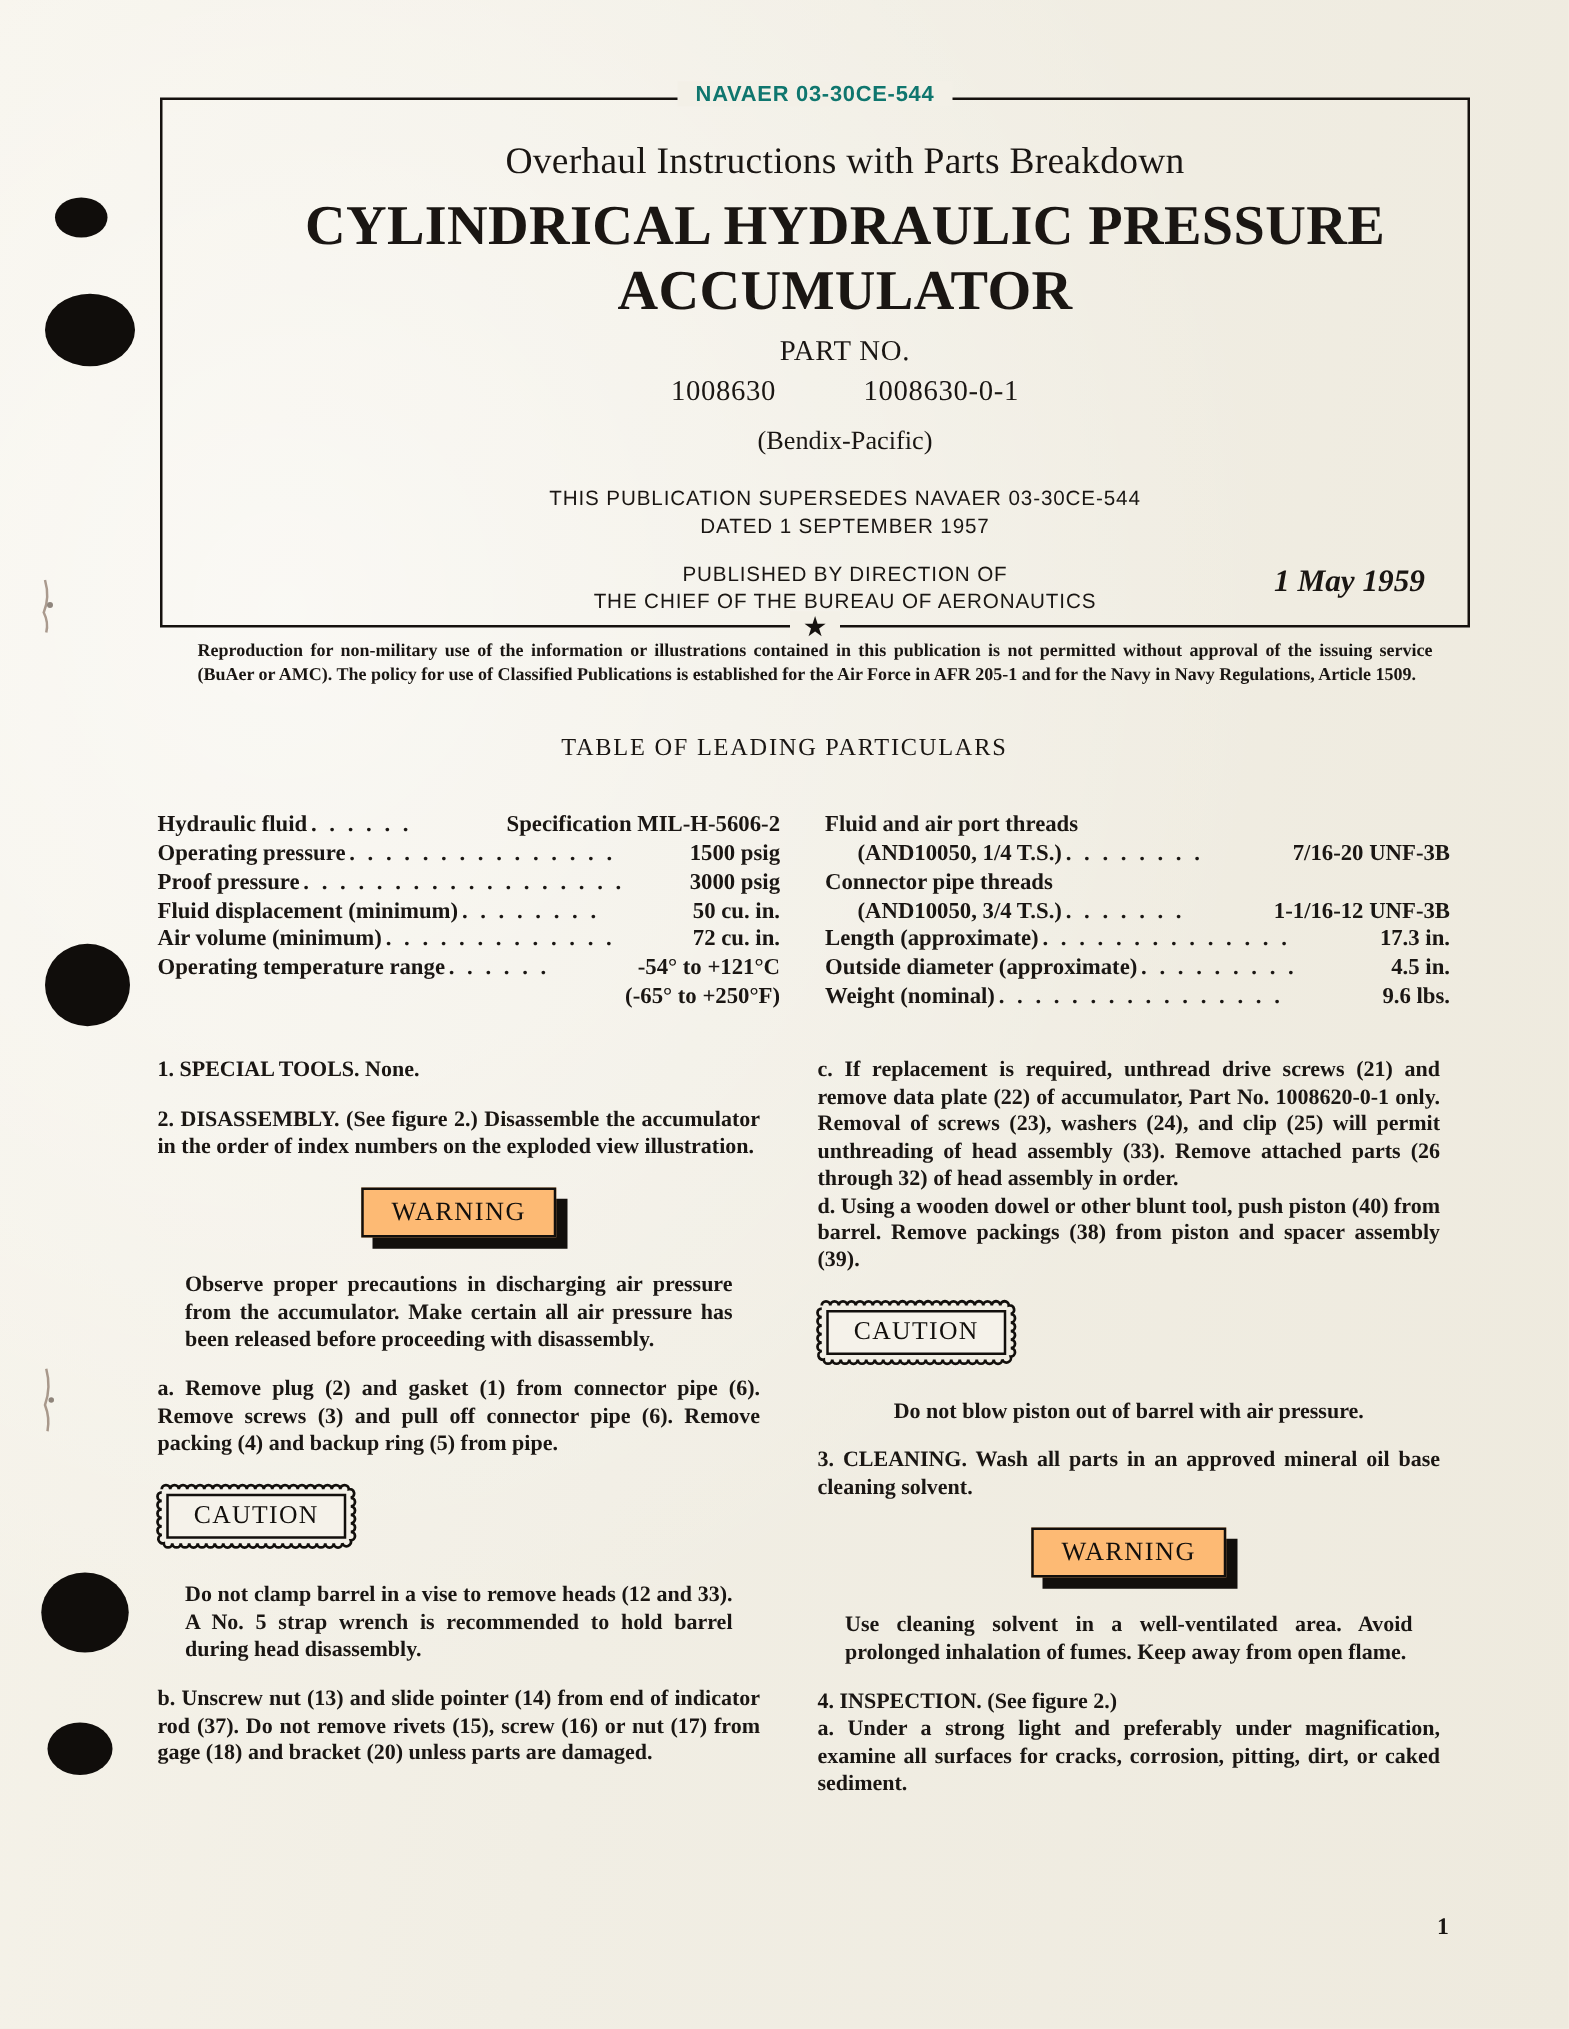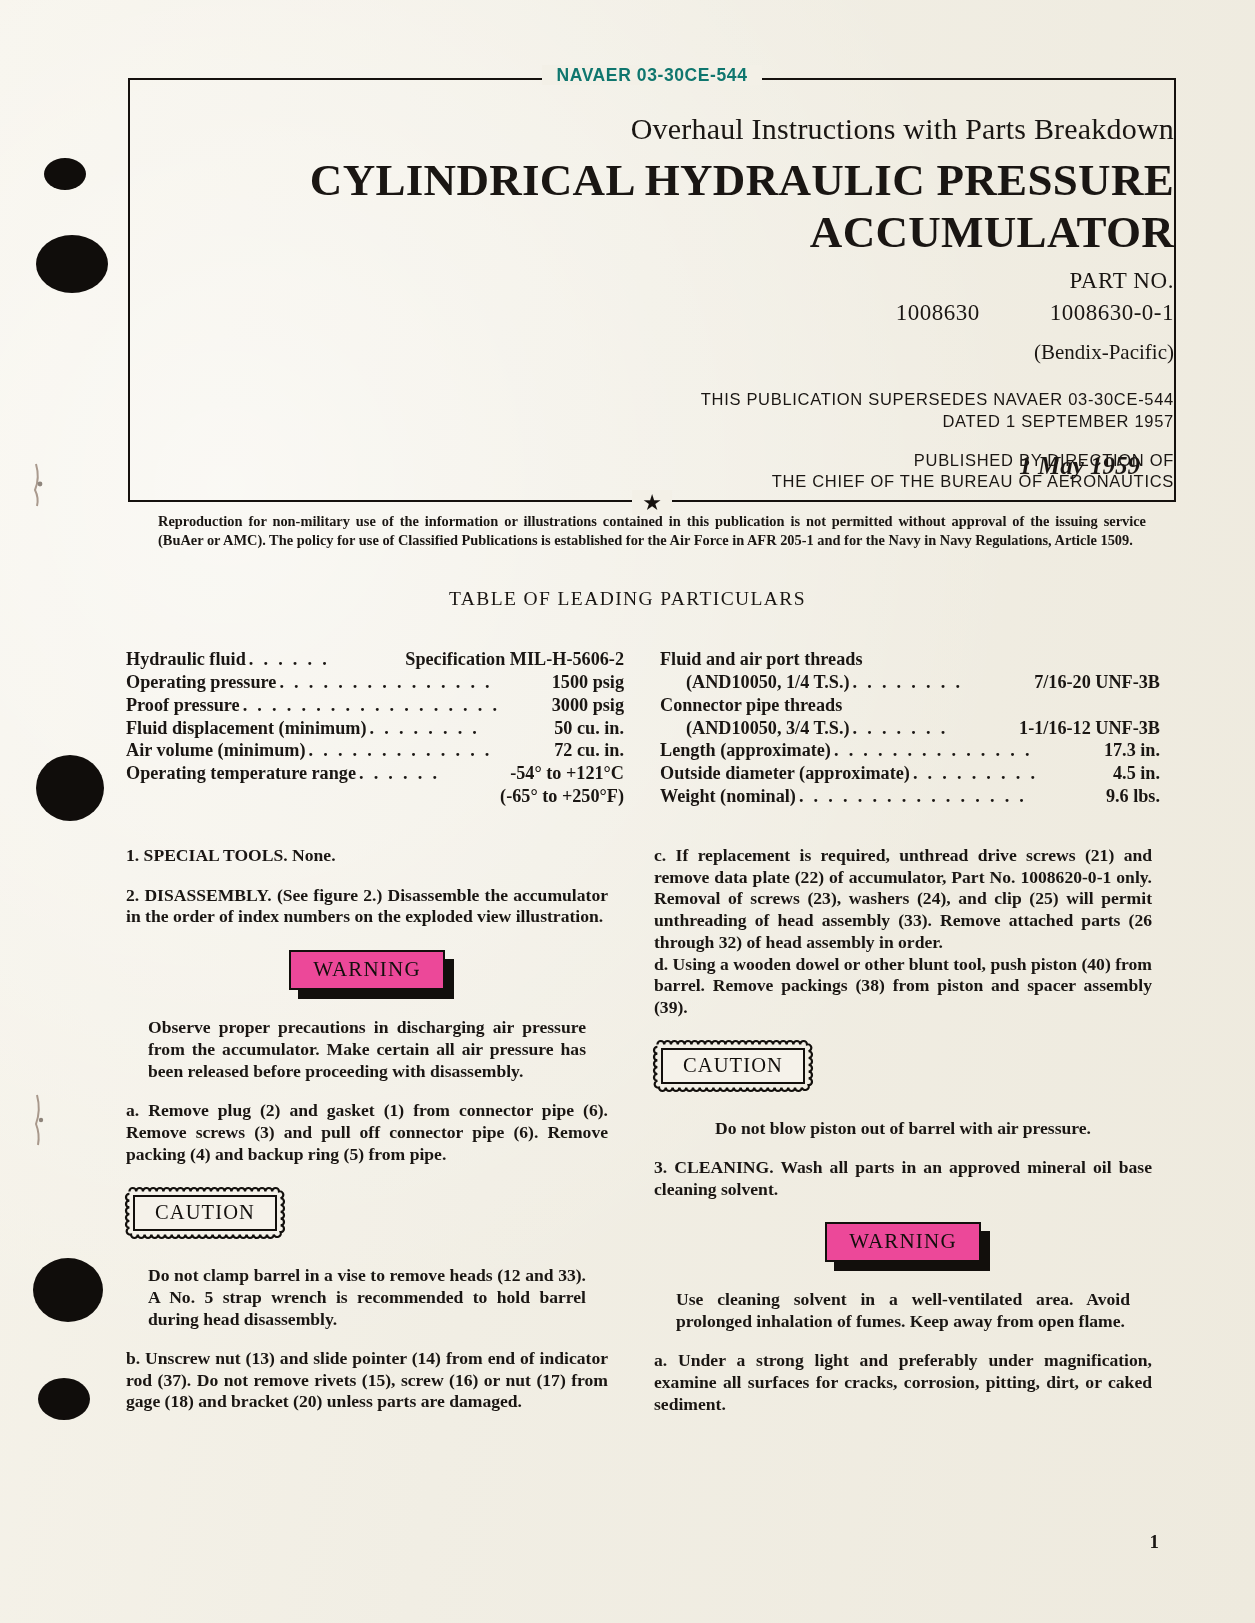--- a/index.html
+++ b/index.html
@@ -49,21 +49,21 @@
     color:#0f766e;
   }
   .frame-bot-star{
     position:absolute;left:0;right:0;bottom:-14px;text-align:center;
   }
   .frame-bot-star span{
     background:#f3f0e7;padding:0 10px;font-size:22px;line-height:1;color:#15110e;
   }
 
   .t-main{
-    text-align:right;
+    text-align:center;
     font-family:"Liberation Serif", serif;
     padding-left:48px;
   }
   .t-sub1{
     margin-top:32px;
     font-size:30px;
     font-weight:400;
     letter-spacing:.2px;
   }
   .t-big{
@@ -168,21 +168,21 @@
     position:relative;
     display:inline-block;
   }
   .plaque .shadow{
     position:absolute;left:9px;top:9px;right:-9px;bottom:-9px;
     background:#120f0c;
   }
   .plaque .face{
     position:relative;
     border:2.4px solid #120f0c;
-    background:#ec4899;
+    background:#fdba74;
     padding:5px 22px 6px 22px;
     font-size:21px;
     letter-spacing:1.2px;
     font-family:"Liberation Serif", serif;
     color:#120f0c;
     white-space:nowrap;
   }
 
   
   .caution-wrap{display:flex;justify-content:flex-start;margin:22px 0 26px 0;}
@@ -326,19 +326,20 @@
       <p class="b">3. CLEANING.  Wash all parts in an approved mineral oil base cleaning solvent.</p>
 
       <div class="plaque-wrap">
         <div class="plaque">
           <div class="shadow"></div>
           <div class="face">WARNING</div>
         </div>
       </div>
 
       <p class="note">Use cleaning solvent in a well-ventilated area.  Avoid prolonged inhalation of fumes.  Keep away from open flame.</p>
+      <p class="b nogap">4. INSPECTION.  (See figure 2.)</p>
       <p class="b">a. Under a strong light and preferably under magnification, examine all surfaces for cracks, corrosion, pitting, dirt, or caked sediment.</p>
     </div>
 
   </div>
 
   <div class="pageno">1</div>
 </div>
 
 </body></html>

